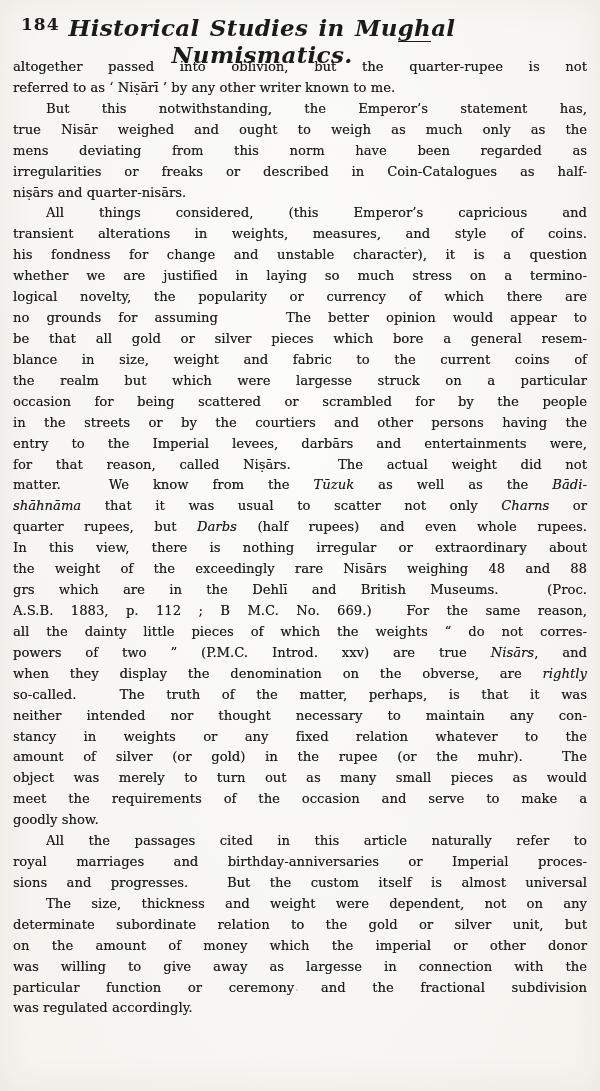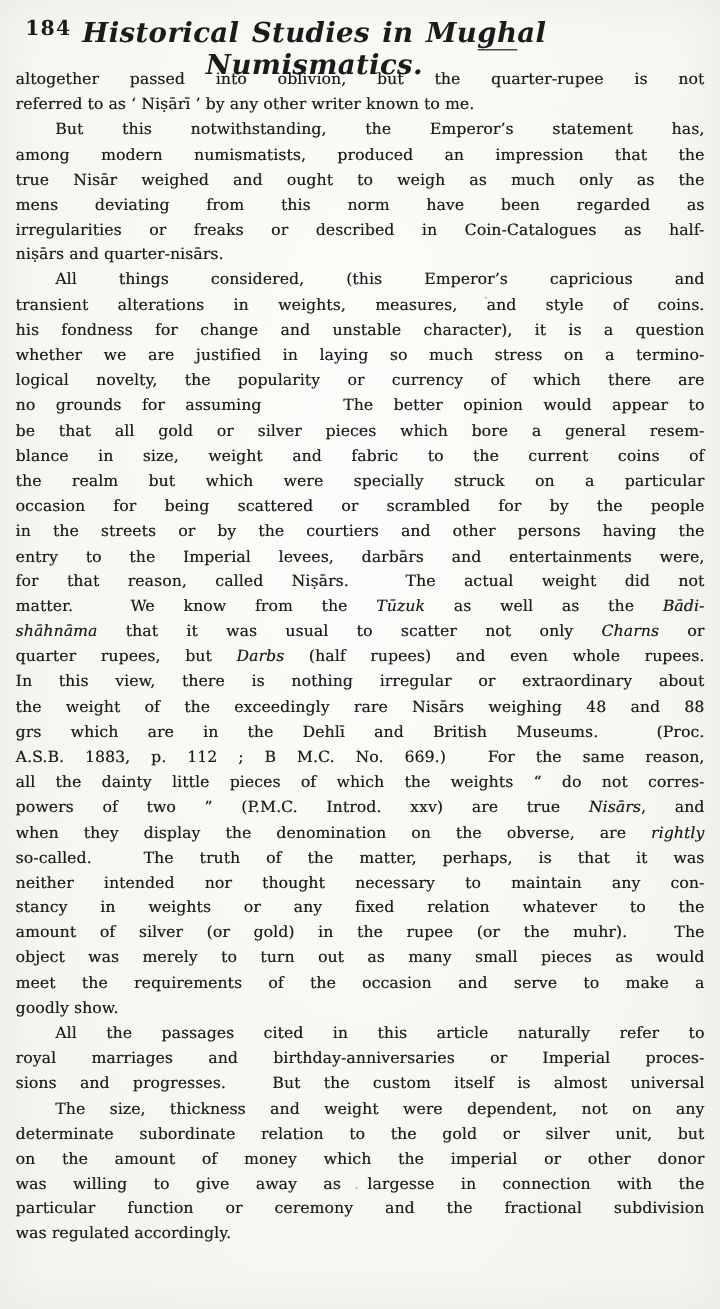--- a/index.html
+++ b/index.html
@@ -65,36 +65,35 @@
   <span class="book-title"><span>Historical Studies in </span><span>Mu</span><span class="ul">gh</span><span>al Numismatics.</span></span>
 </div>
 
 <div class="page-body">
     <div class="para">
       <div class="tline"><span>altogether passed into oblivion, but the quarter-rupee is not</span></div>
       <div class="tline lastline"><span>referred to as ‘ Niṣārī ’ by any other writer known to me.</span></div>
     </div>
     <div class="para">
       <div class="tline indent"><span>But this notwithstanding, the Emperor’s statement has,</span></div>
-      <div class="tline"><span>among modern numismatists, produced an impression that the</span></div>
       <div class="tline"><span>true Nisār weighed and ought to weigh as much only as the</span></div>
       <div class="tline"><span>mens deviating from this norm have been regarded as</span></div>
       <div class="tline"><span>irregularities or freaks or described in Coin-Catalogues as half-</span></div>
       <div class="tline lastline"><span>niṣārs and quarter-nisārs.</span></div>
     </div>
     <div class="para">
       <div class="tline indent"><span>All things considered, (this Emperor’s capricious and</span></div>
       <div class="tline"><span>transient alterations in weights, measures, and style of coins.</span></div>
       <div class="tline"><span>his fondness for change and unstable character), it is a question</span></div>
       <div class="tline"><span>whether we are justified in laying so much stress on a termino-</span></div>
       <div class="tline"><span>logical novelty, the popularity or currency of which there are</span></div>
       <div class="tline"><span>no grounds for assuming&nbsp;&nbsp;&nbsp; The better opinion would appear to</span></div>
       <div class="tline"><span>be that all gold or silver pieces which bore a general resem-</span></div>
       <div class="tline"><span>blance in size, weight and fabric to the current coins of</span></div>
-      <div class="tline"><span>the realm but which were specially struck on a particular</span></div>
+      <div class="tline"><span>the realm but which were largesse struck on a particular</span></div>
       <div class="tline"><span>occasion for being scattered or scrambled for by the people</span></div>
       <div class="tline"><span>in the streets or by the courtiers and other persons having the</span></div>
       <div class="tline"><span>entry to the Imperial levees, darbārs and entertainments were,</span></div>
       <div class="tline"><span>for that reason, called Niṣārs.&nbsp; The actual weight did not</span></div>
       <div class="tline"><span>matter.&nbsp; We know from the </span><span class="it">Tūzuk</span><span> as well as the </span><span class="it">Bādi-</span></div>
       <div class="tline"><span class="it">shāhnāma</span><span> that it was usual to scatter not only </span><span class="it">Charns</span><span> or</span></div>
       <div class="tline"><span>quarter rupees, but </span><span class="it">Darbs</span><span> (half rupees) and even whole rupees.</span></div>
       <div class="tline"><span>In this view, there is nothing irregular or extraordinary about</span></div>
       <div class="tline"><span>the weight of the exceedingly rare Nisārs weighing 48 and 88</span></div>
       <div class="tline"><span>grs which are in the Dehlī and British Museums.&nbsp; (Proc.</span></div>

